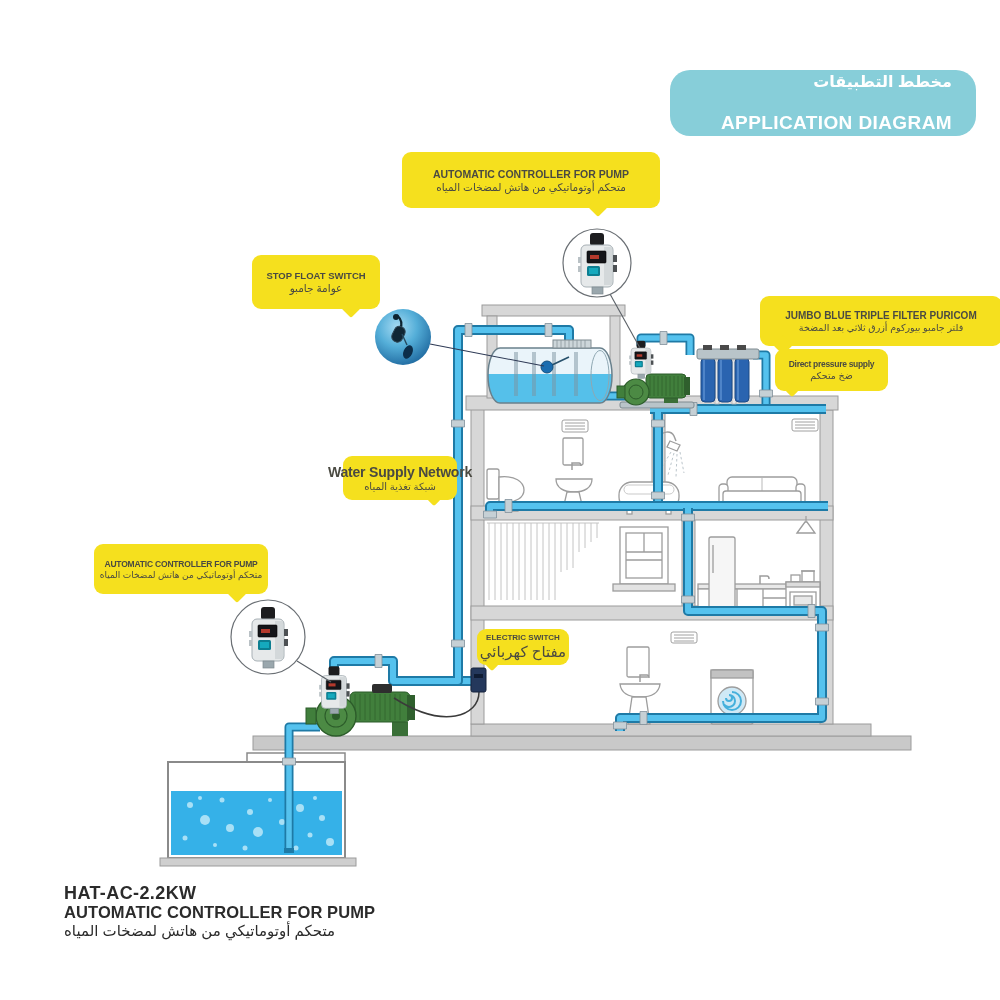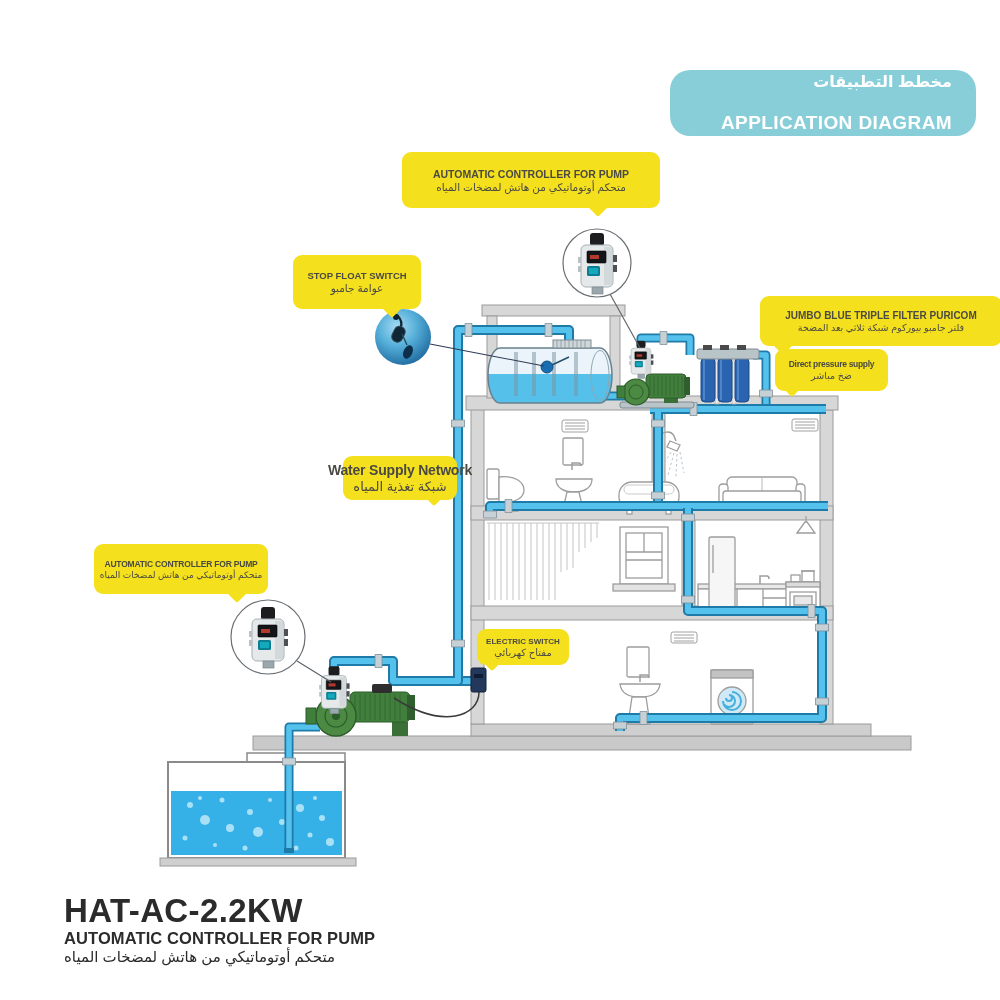--- a/index.html
+++ b/index.html
@@ -33,37 +33,37 @@
     padding:4px 8px;box-sizing:border-box;text-align:center;z-index:5;
   }
   .co .en{font-weight:bold;white-space:nowrap;}
   .co .ar{direction:rtl;white-space:nowrap;}
   .co .tail{position:absolute;width:14px;height:14px;background:var(--yellow);
     bottom:-6px;transform:rotate(45deg);border-radius:2px;}
   .co .tail.sm{width:10px;height:10px;bottom:-4px;}
 
   .co-roofctrl{left:402px;top:152px;width:258px;height:56px;}
   .co-roofctrl .en{font-size:10.5px;} .co-roofctrl .ar{font-size:10.5px;}
-  .co-stopfloat{left:252px;top:255px;width:128px;height:54px;margin-left:41px;}
+  .co-stopfloat{left:252px;top:255px;width:128px;height:54px;}
   .co-stopfloat .en{font-size:9.5px;} .co-stopfloat .ar{font-size:10.5px;}
   .co-jumbo{left:760px;top:296px;width:242px;height:50px;}
   .co-jumbo .en{font-size:10px;} .co-jumbo .ar{font-size:9.5px;}
   .co-direct{left:775px;top:349px;width:113px;height:42px;}
   .co-direct .en{font-size:8.5px;letter-spacing:-.3px;} .co-direct .ar{font-size:9.5px;}
   .co-water{left:343px;top:456px;width:114px;height:44px;}
-  .co-water .en{font-size:14px;letter-spacing:-.2px;} .co-water .ar{font-size:13px;text-align:right;}
+  .co-water .en{font-size:14px;letter-spacing:-.2px;} .co-water .ar{font-size:10px;text-align:right;}
   .co-leftctrl{left:94px;top:544px;width:174px;height:50px;}
   .co-leftctrl .en{font-size:8.5px;letter-spacing:-.2px;} .co-leftctrl .ar{font-size:9px;}
   .co-switch{left:477px;top:629px;width:92px;height:36px;padding:2px 0;}
-  .co-switch .en{font-size:8px;} .co-switch .ar{font-size:10px;}
+  .co-switch .en{font-size:8px;} .co-switch .ar{font-size:15px;}
 
   
   .product{position:absolute;left:64px;top:884px;color:var(--ink);z-index:6;}
   .product .sku{font-size:16px;font-weight:bold;letter-spacing:.2px;}
-  .product .model{font-size:33px;font-weight:bold;letter-spacing:.4px;line-height:1.05;margin-top:10px;}
+  .product .model{font-size:18px;font-weight:bold;letter-spacing:.4px;line-height:1.05;}
   .product .pname{font-size:16.5px;font-weight:bold;letter-spacing:.1px;}
   .product .par{font-size:15px;direction:rtl;text-align:left;}
 </style>
 </head>
 <body>
 
 <div class="stage">
 
 <svg class="diagram" width="1000" height="1000" viewBox="0 0 1000 1000">
   <defs>
@@ -424,27 +424,27 @@
   </div>
 
   <div class="co co-stopfloat">
     <div class="en">STOP FLOAT SWITCH</div>
     <div class="ar">عوامة جامبو</div>
     <div class="tail" style="right:22px"></div>
   </div>
 
   <div class="co co-jumbo">
     <div class="en">JUMBO BLUE TRIPLE FILTER PURICOM</div>
-    <div class="ar">فلتر جامبو بيوركوم شبكة ثلاثي بعد المضخة</div>
+    <div class="ar">فلتر جامبو بيوركوم أزرق ثلاثي بعد المضخة</div>
     <div class="tail" style="left:16px"></div>
   </div>
 
   <div class="co co-direct">
     <div class="en">Direct pressure supply</div>
-    <div class="ar">ضخ مباشر</div>
+    <div class="ar">ضخ متحكم</div>
     <div class="tail sm" style="left:12px"></div>
   </div>
 
   <div class="co co-water">
     <div class="en">Water Supply Network</div>
     <div class="ar">شبكة تغذية المياه</div>
     <div class="tail sm" style="right:18px"></div>
   </div>
 
   <div class="co co-leftctrl">

